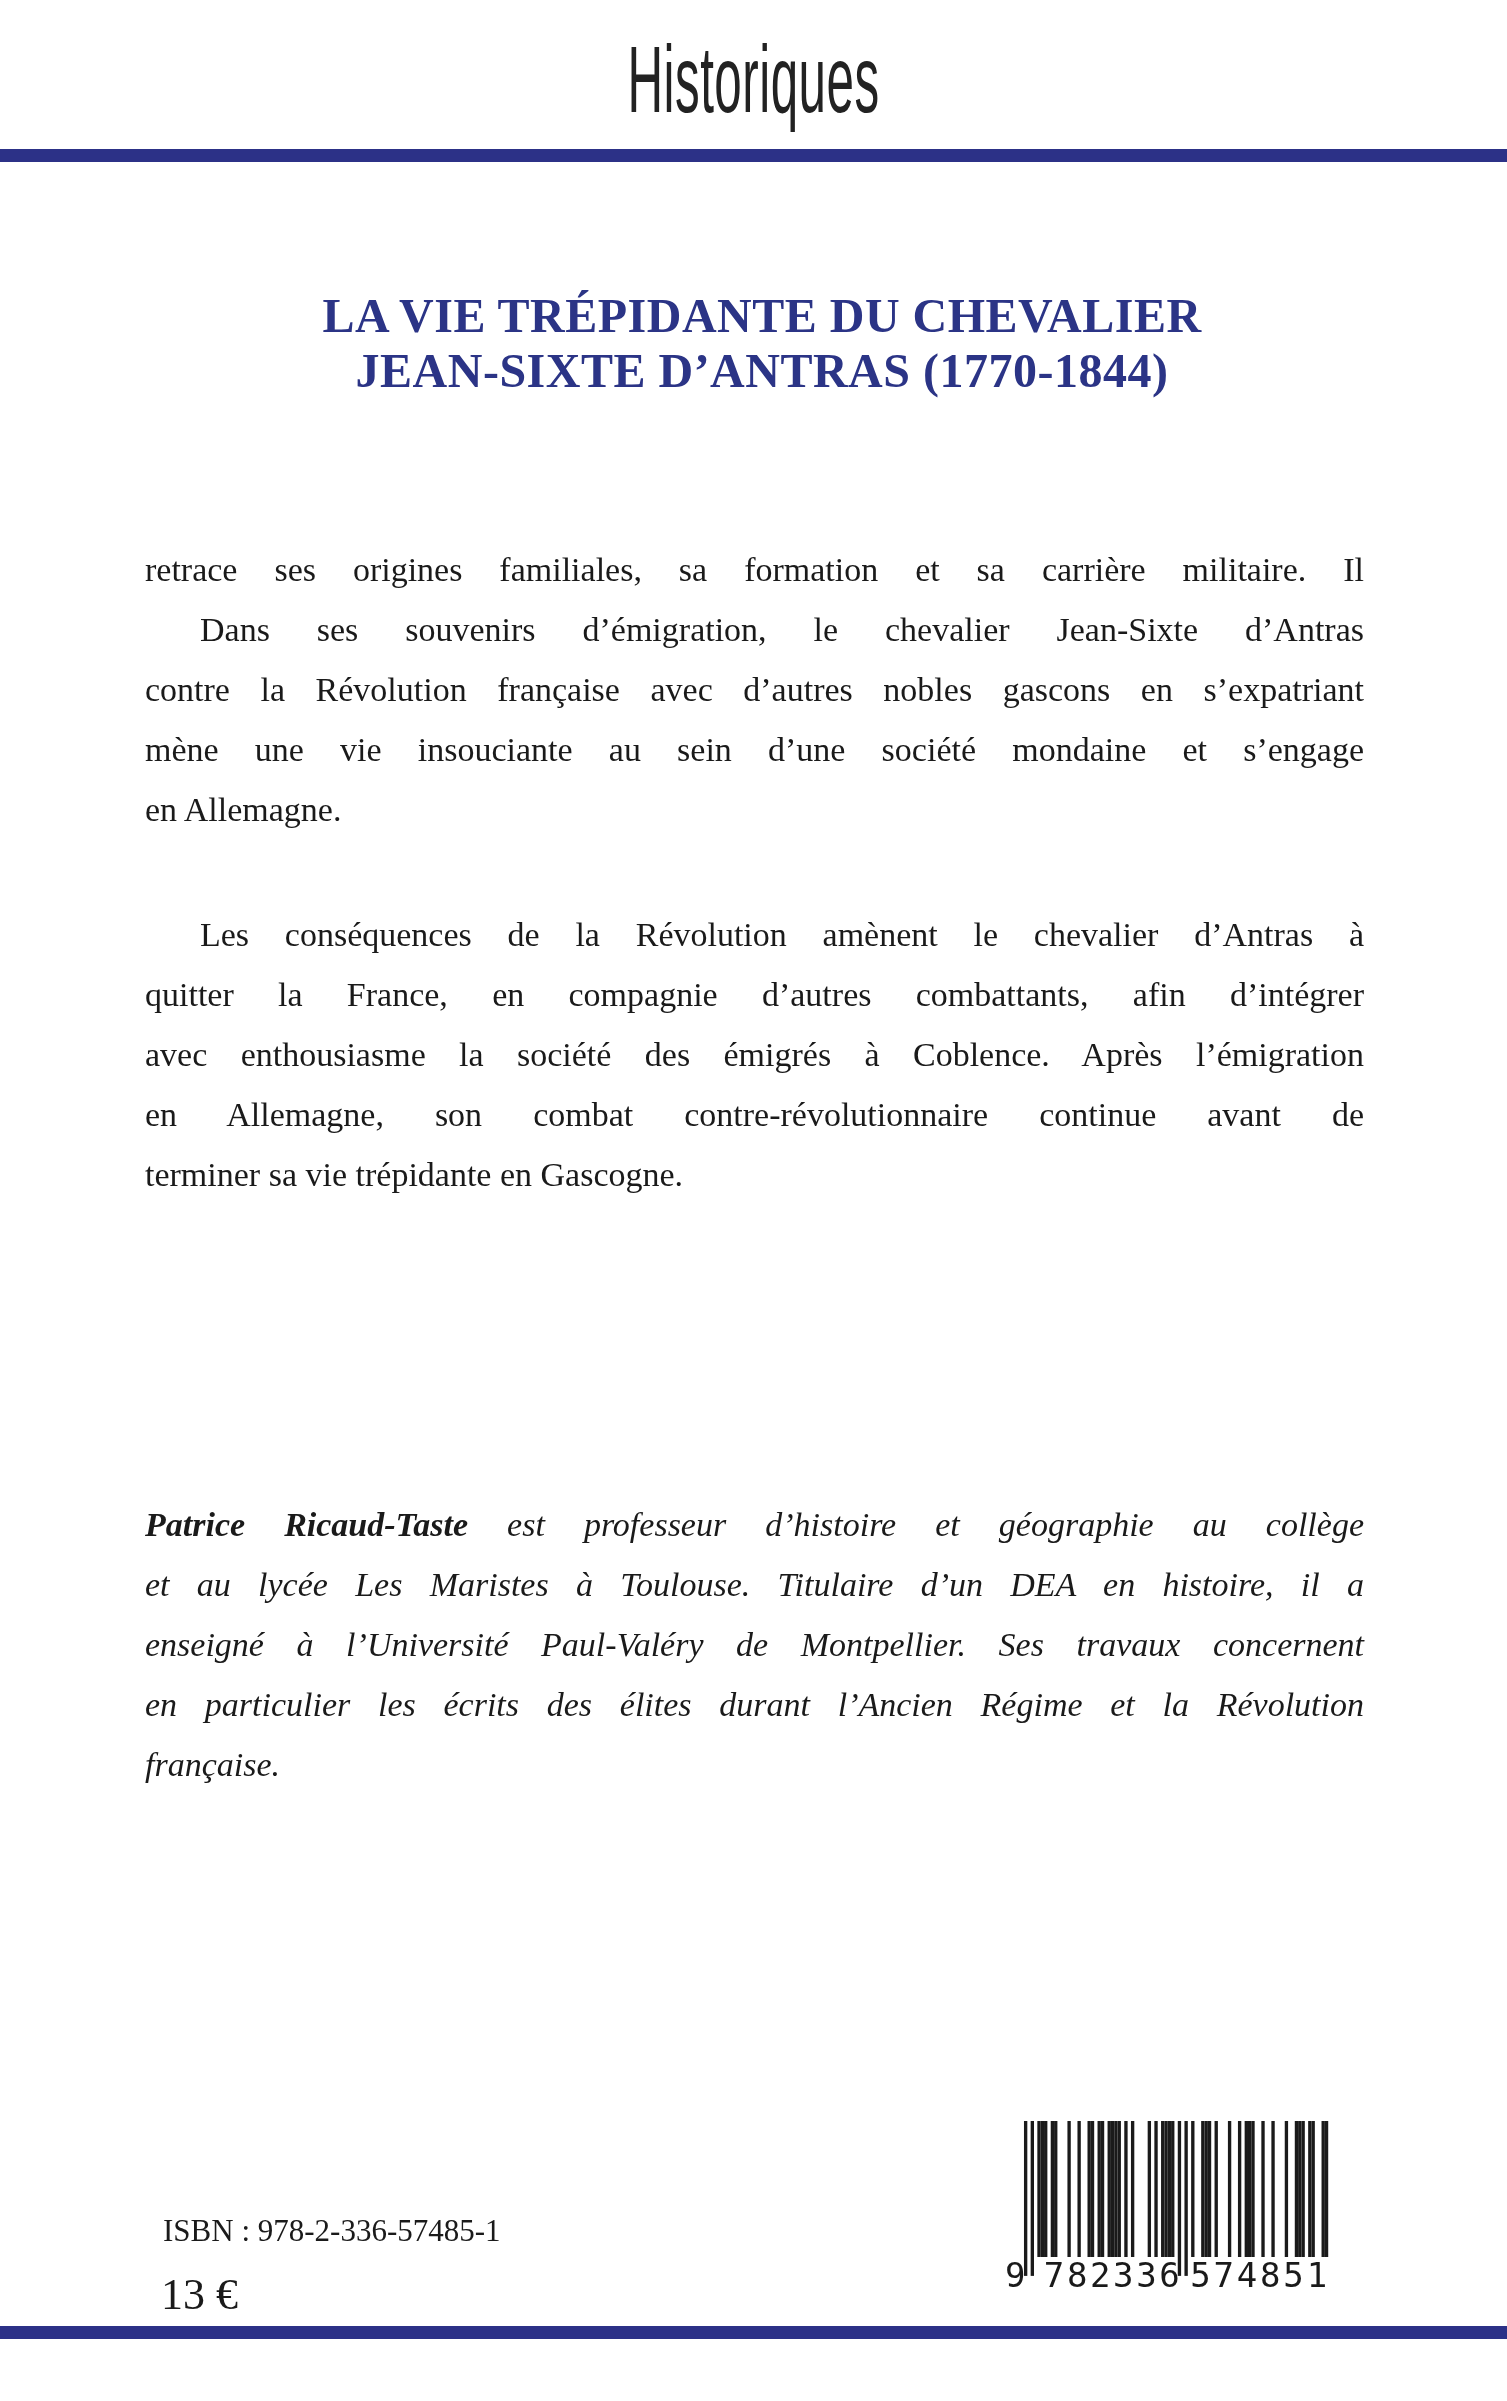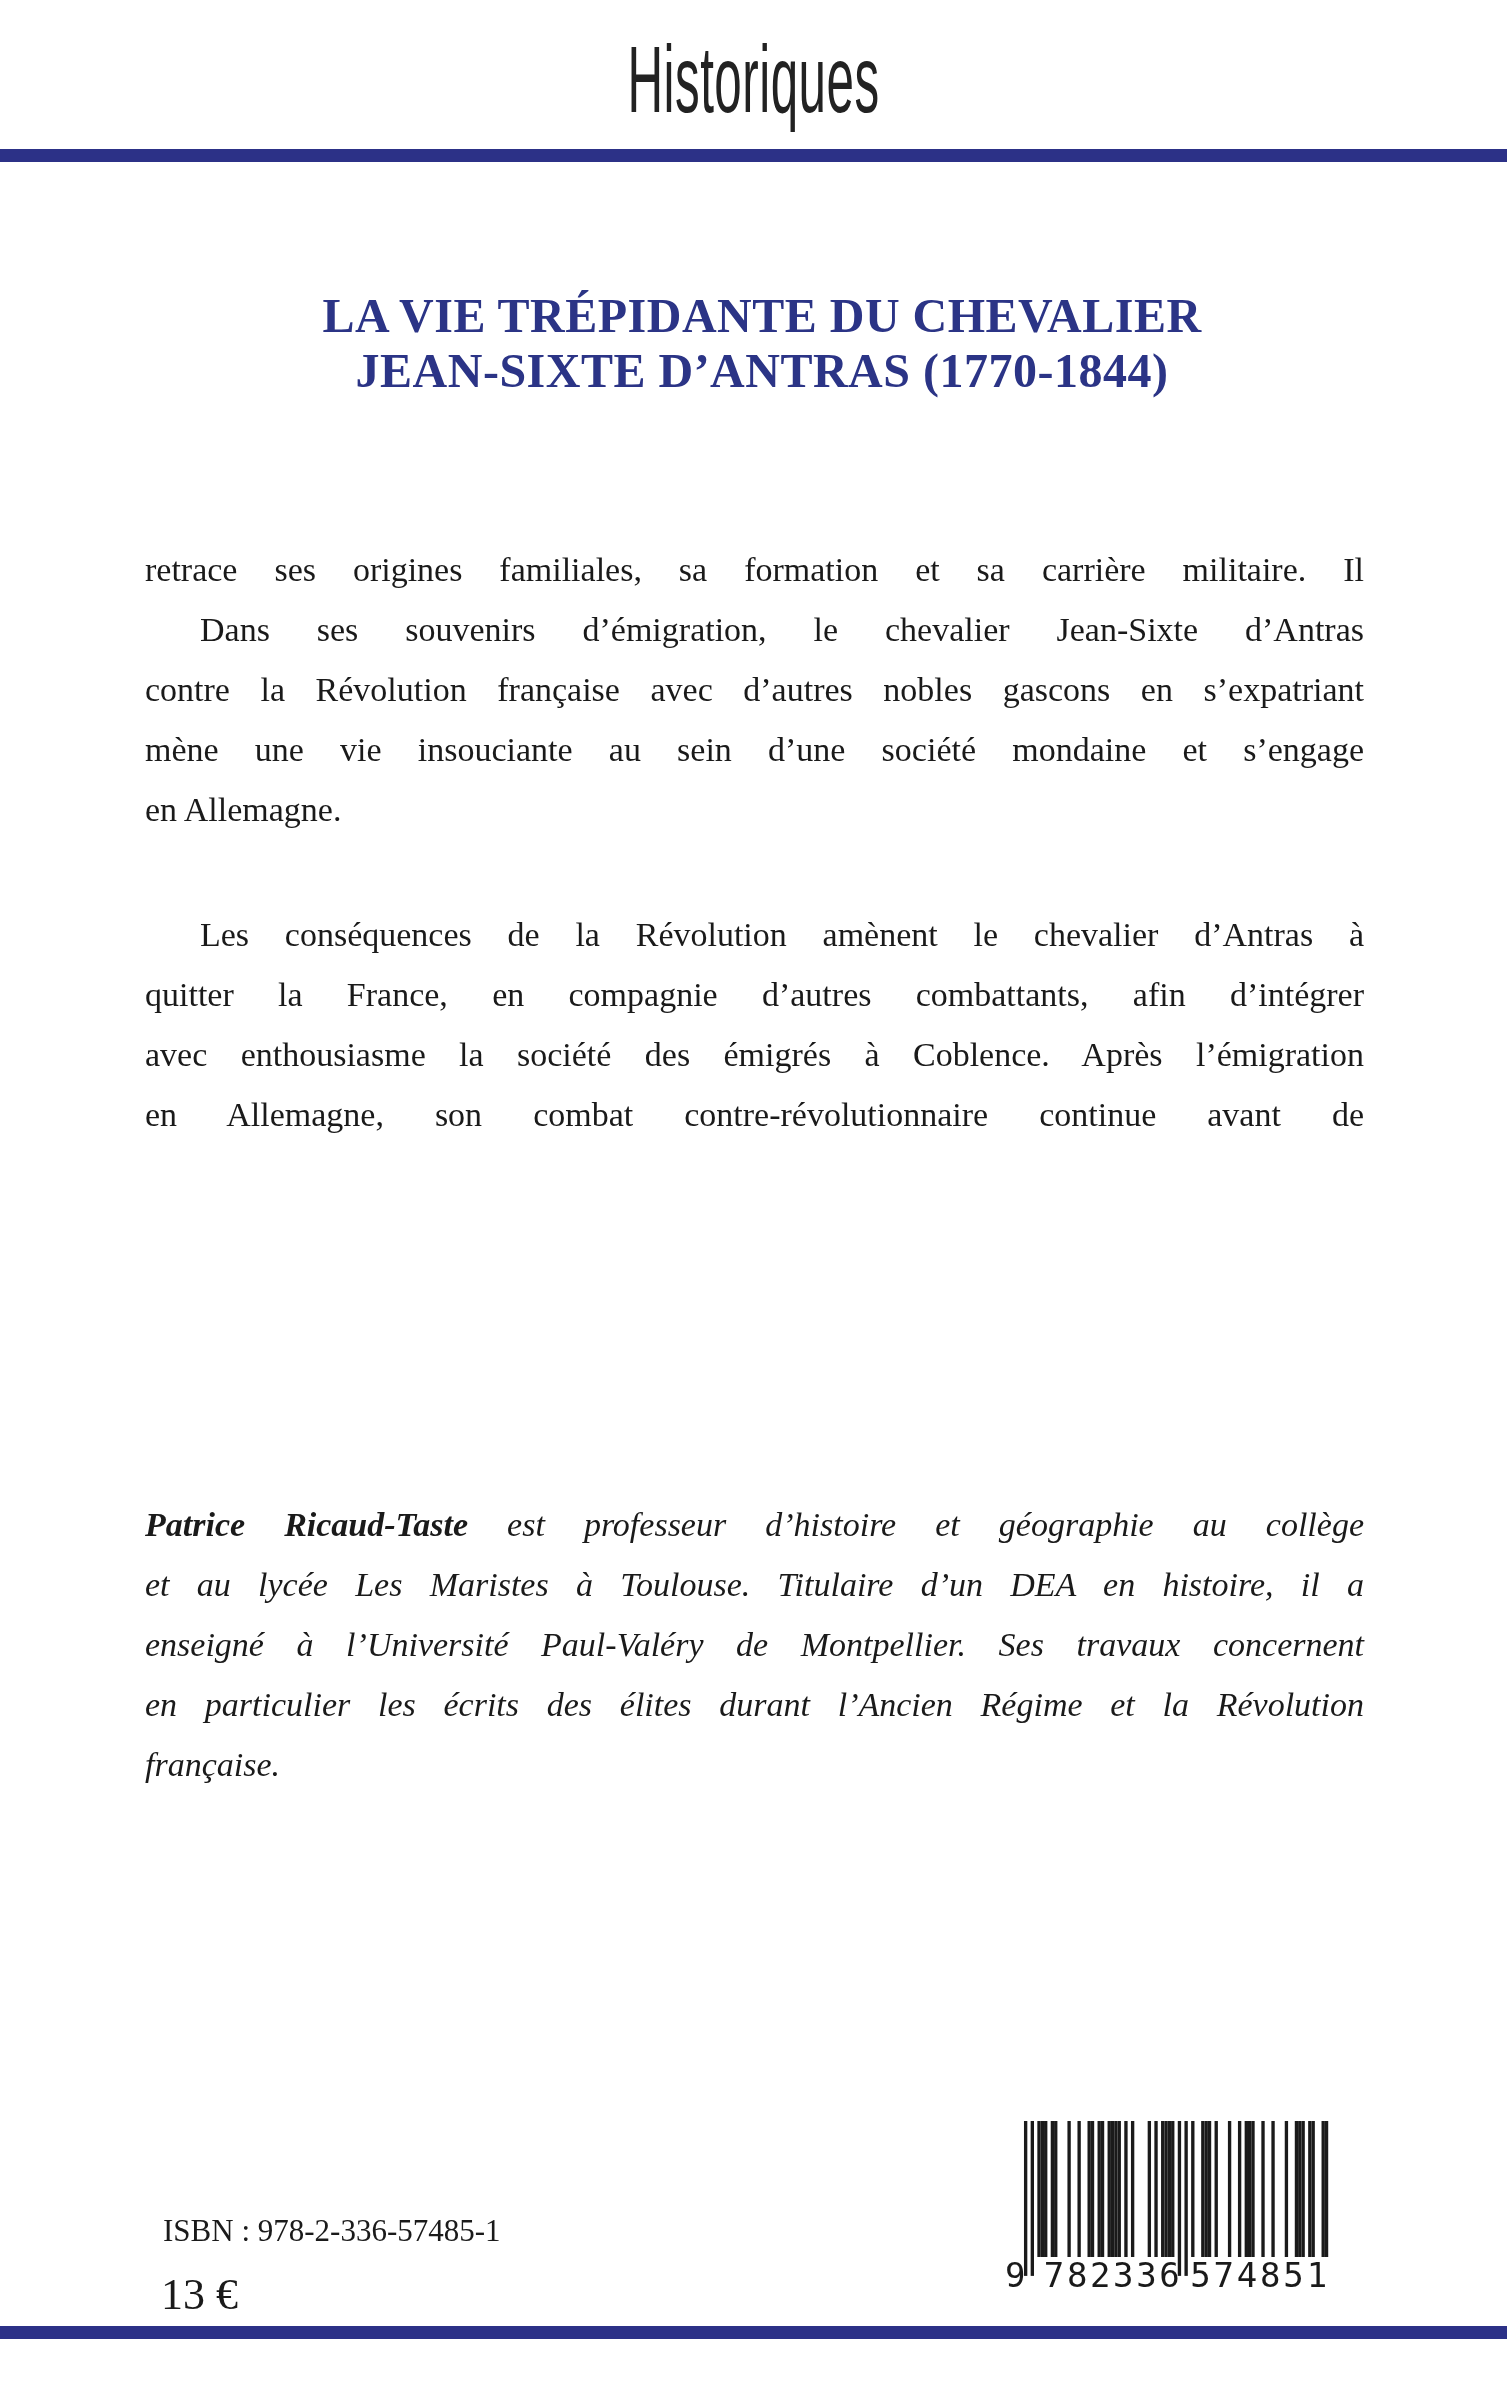--- a/index.html
+++ b/index.html
@@ -85,20 +85,21 @@
     <div class="jline">contre la Révolution française avec d’autres nobles gascons en s’expatriant</div>
     <div class="jline">mène une vie insouciante au sein d’une société mondaine et s’engage</div>
     <div class="jline last">en Allemagne.</div>
   </section>
 
   <section class="para p2">
     <div class="jline indent">Les conséquences de la Révolution amènent le chevalier d’Antras à</div>
     <div class="jline">quitter la France, en compagnie d’autres combattants, afin d’intégrer</div>
     <div class="jline">avec enthousiasme la société des émigrés à Coblence. Après l’émigration</div>
     <div class="jline">en Allemagne, son combat contre-révolutionnaire continue avant de</div>
+    <div class="jline last">terminer sa vie trépidante en Gascogne.</div>
   </section>
 
   <section class="para bio">
     <div class="jline"><b>Patrice Ricaud-Taste</b><span> est professeur d’histoire et géographie au collège</span></div>
     <div class="jline">et au lycée Les Maristes à Toulouse. Titulaire d’un DEA en histoire, il a</div>
     <div class="jline">enseigné à l’Université Paul-Valéry de Montpellier. Ses travaux concernent</div>
     <div class="jline">en particulier les écrits des élites durant l’Ancien Régime et la Révolution</div>
     <div class="jline last">française.</div>
   </section>
 

